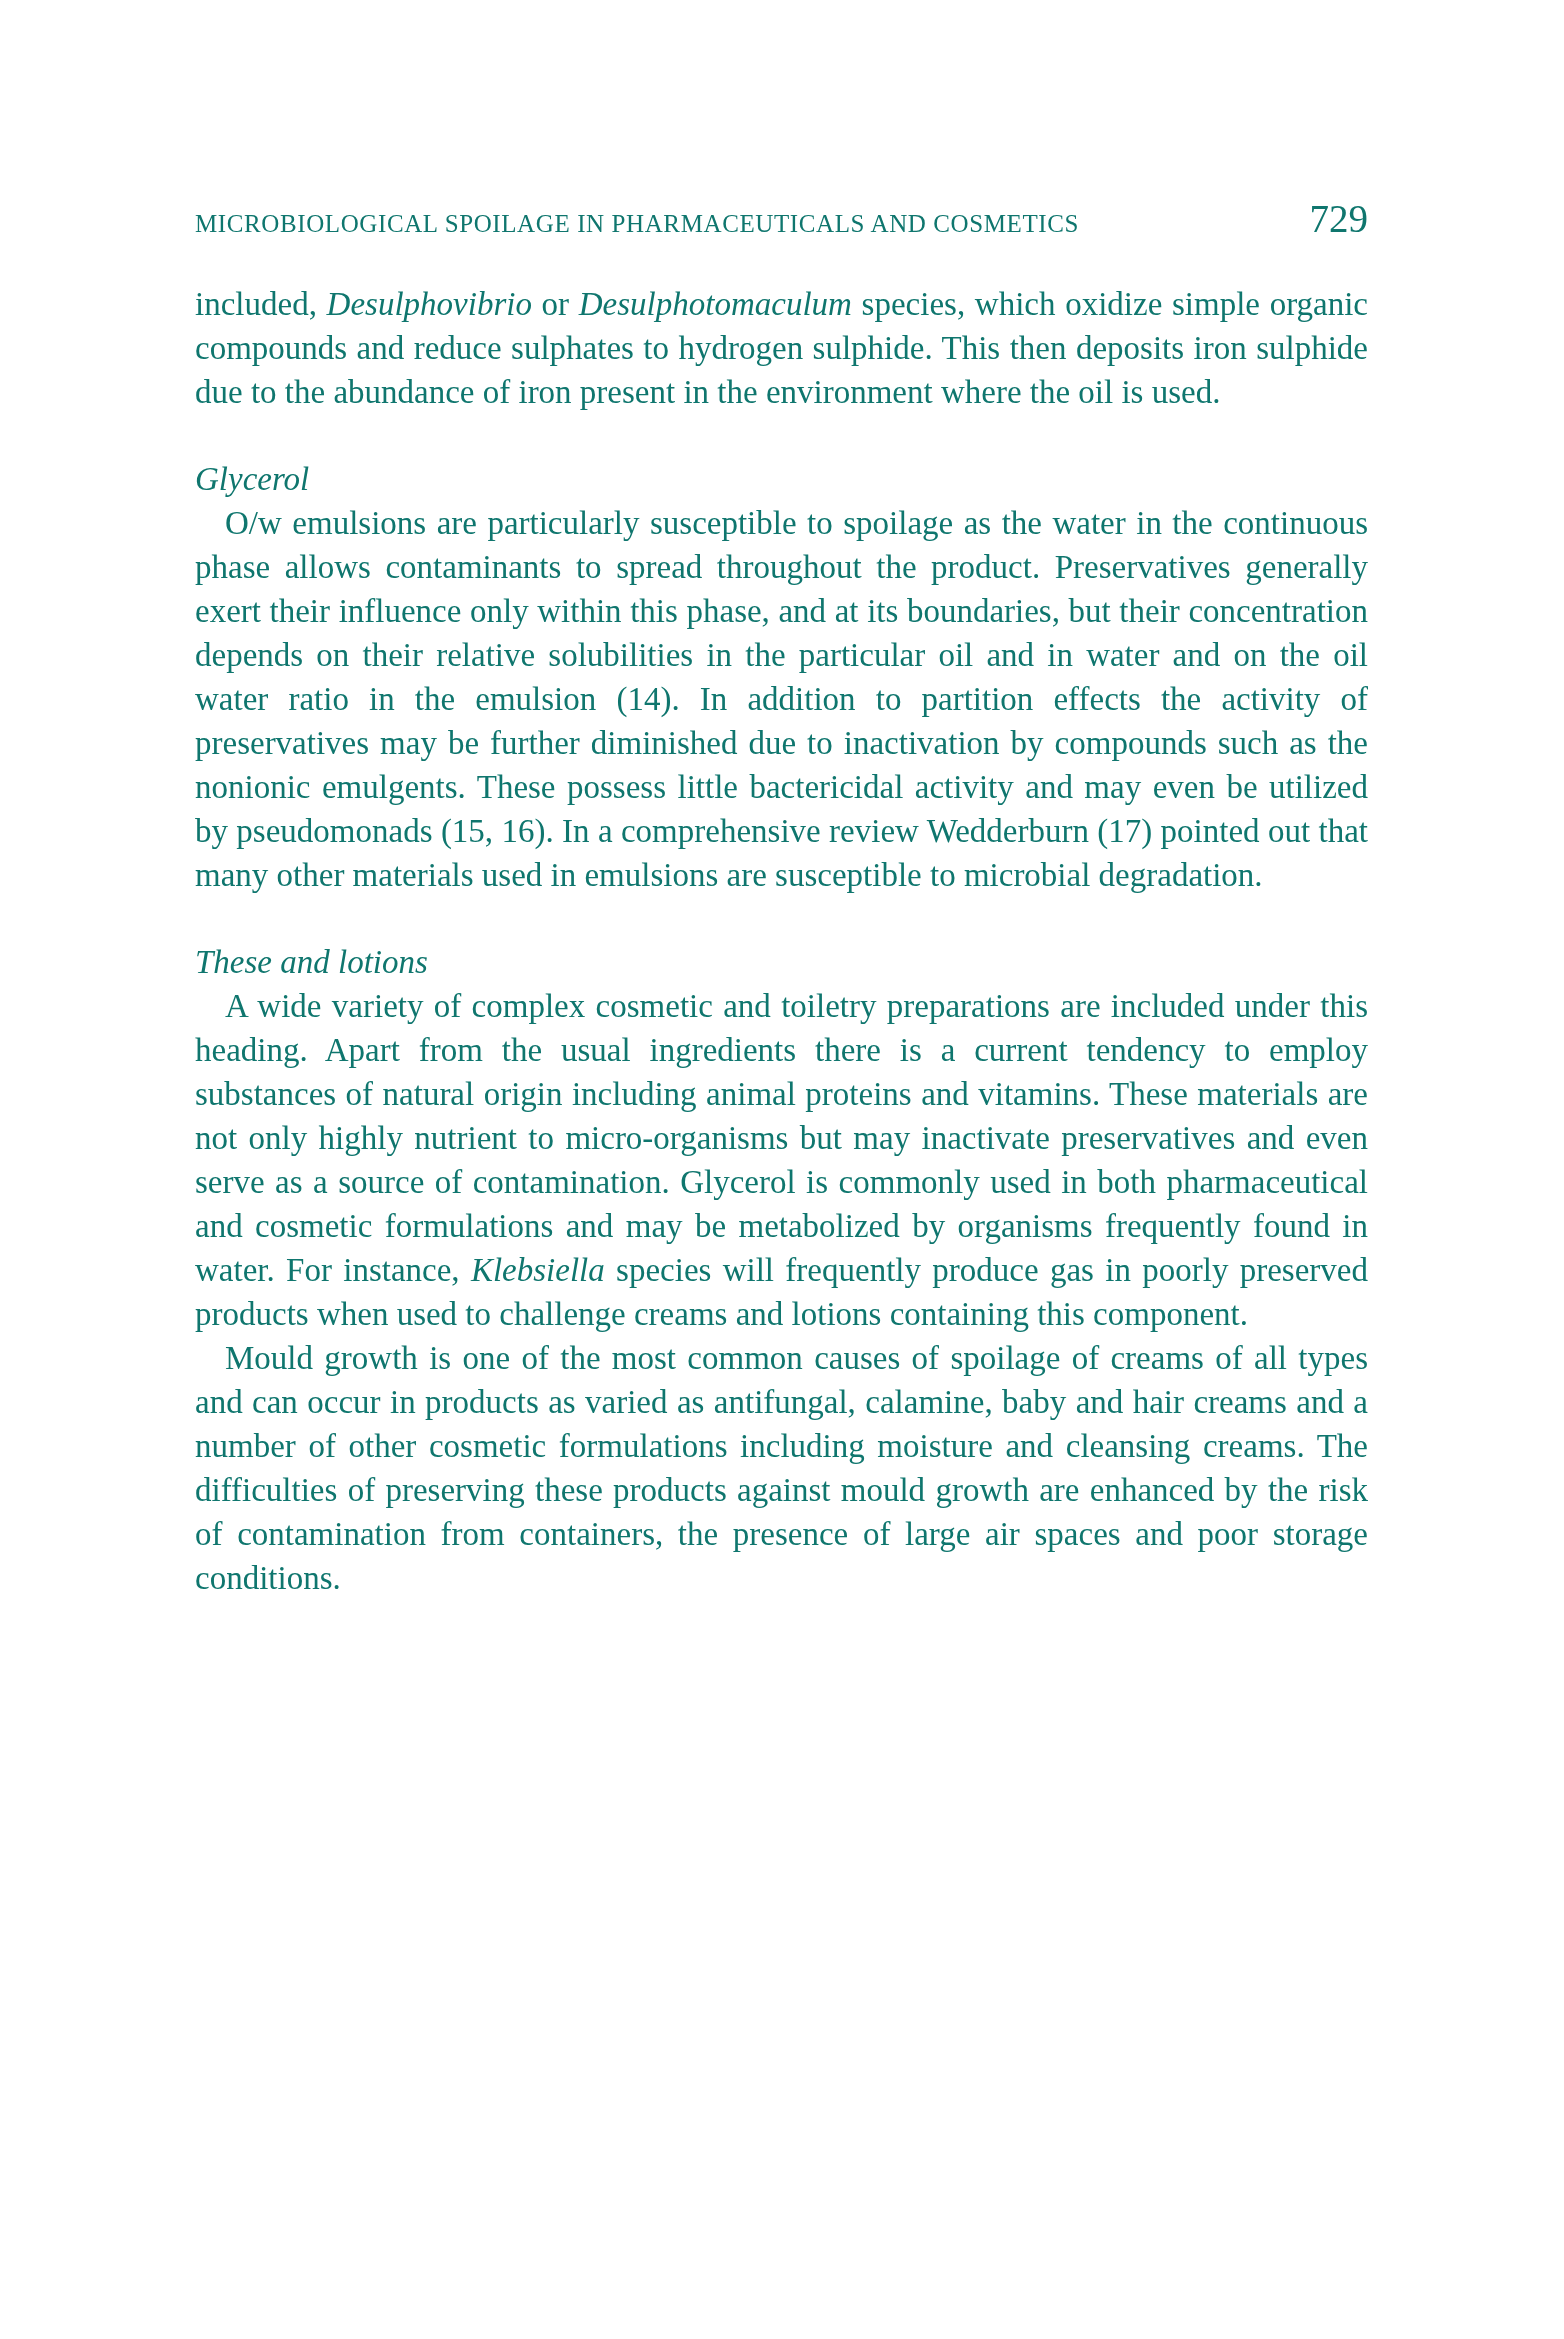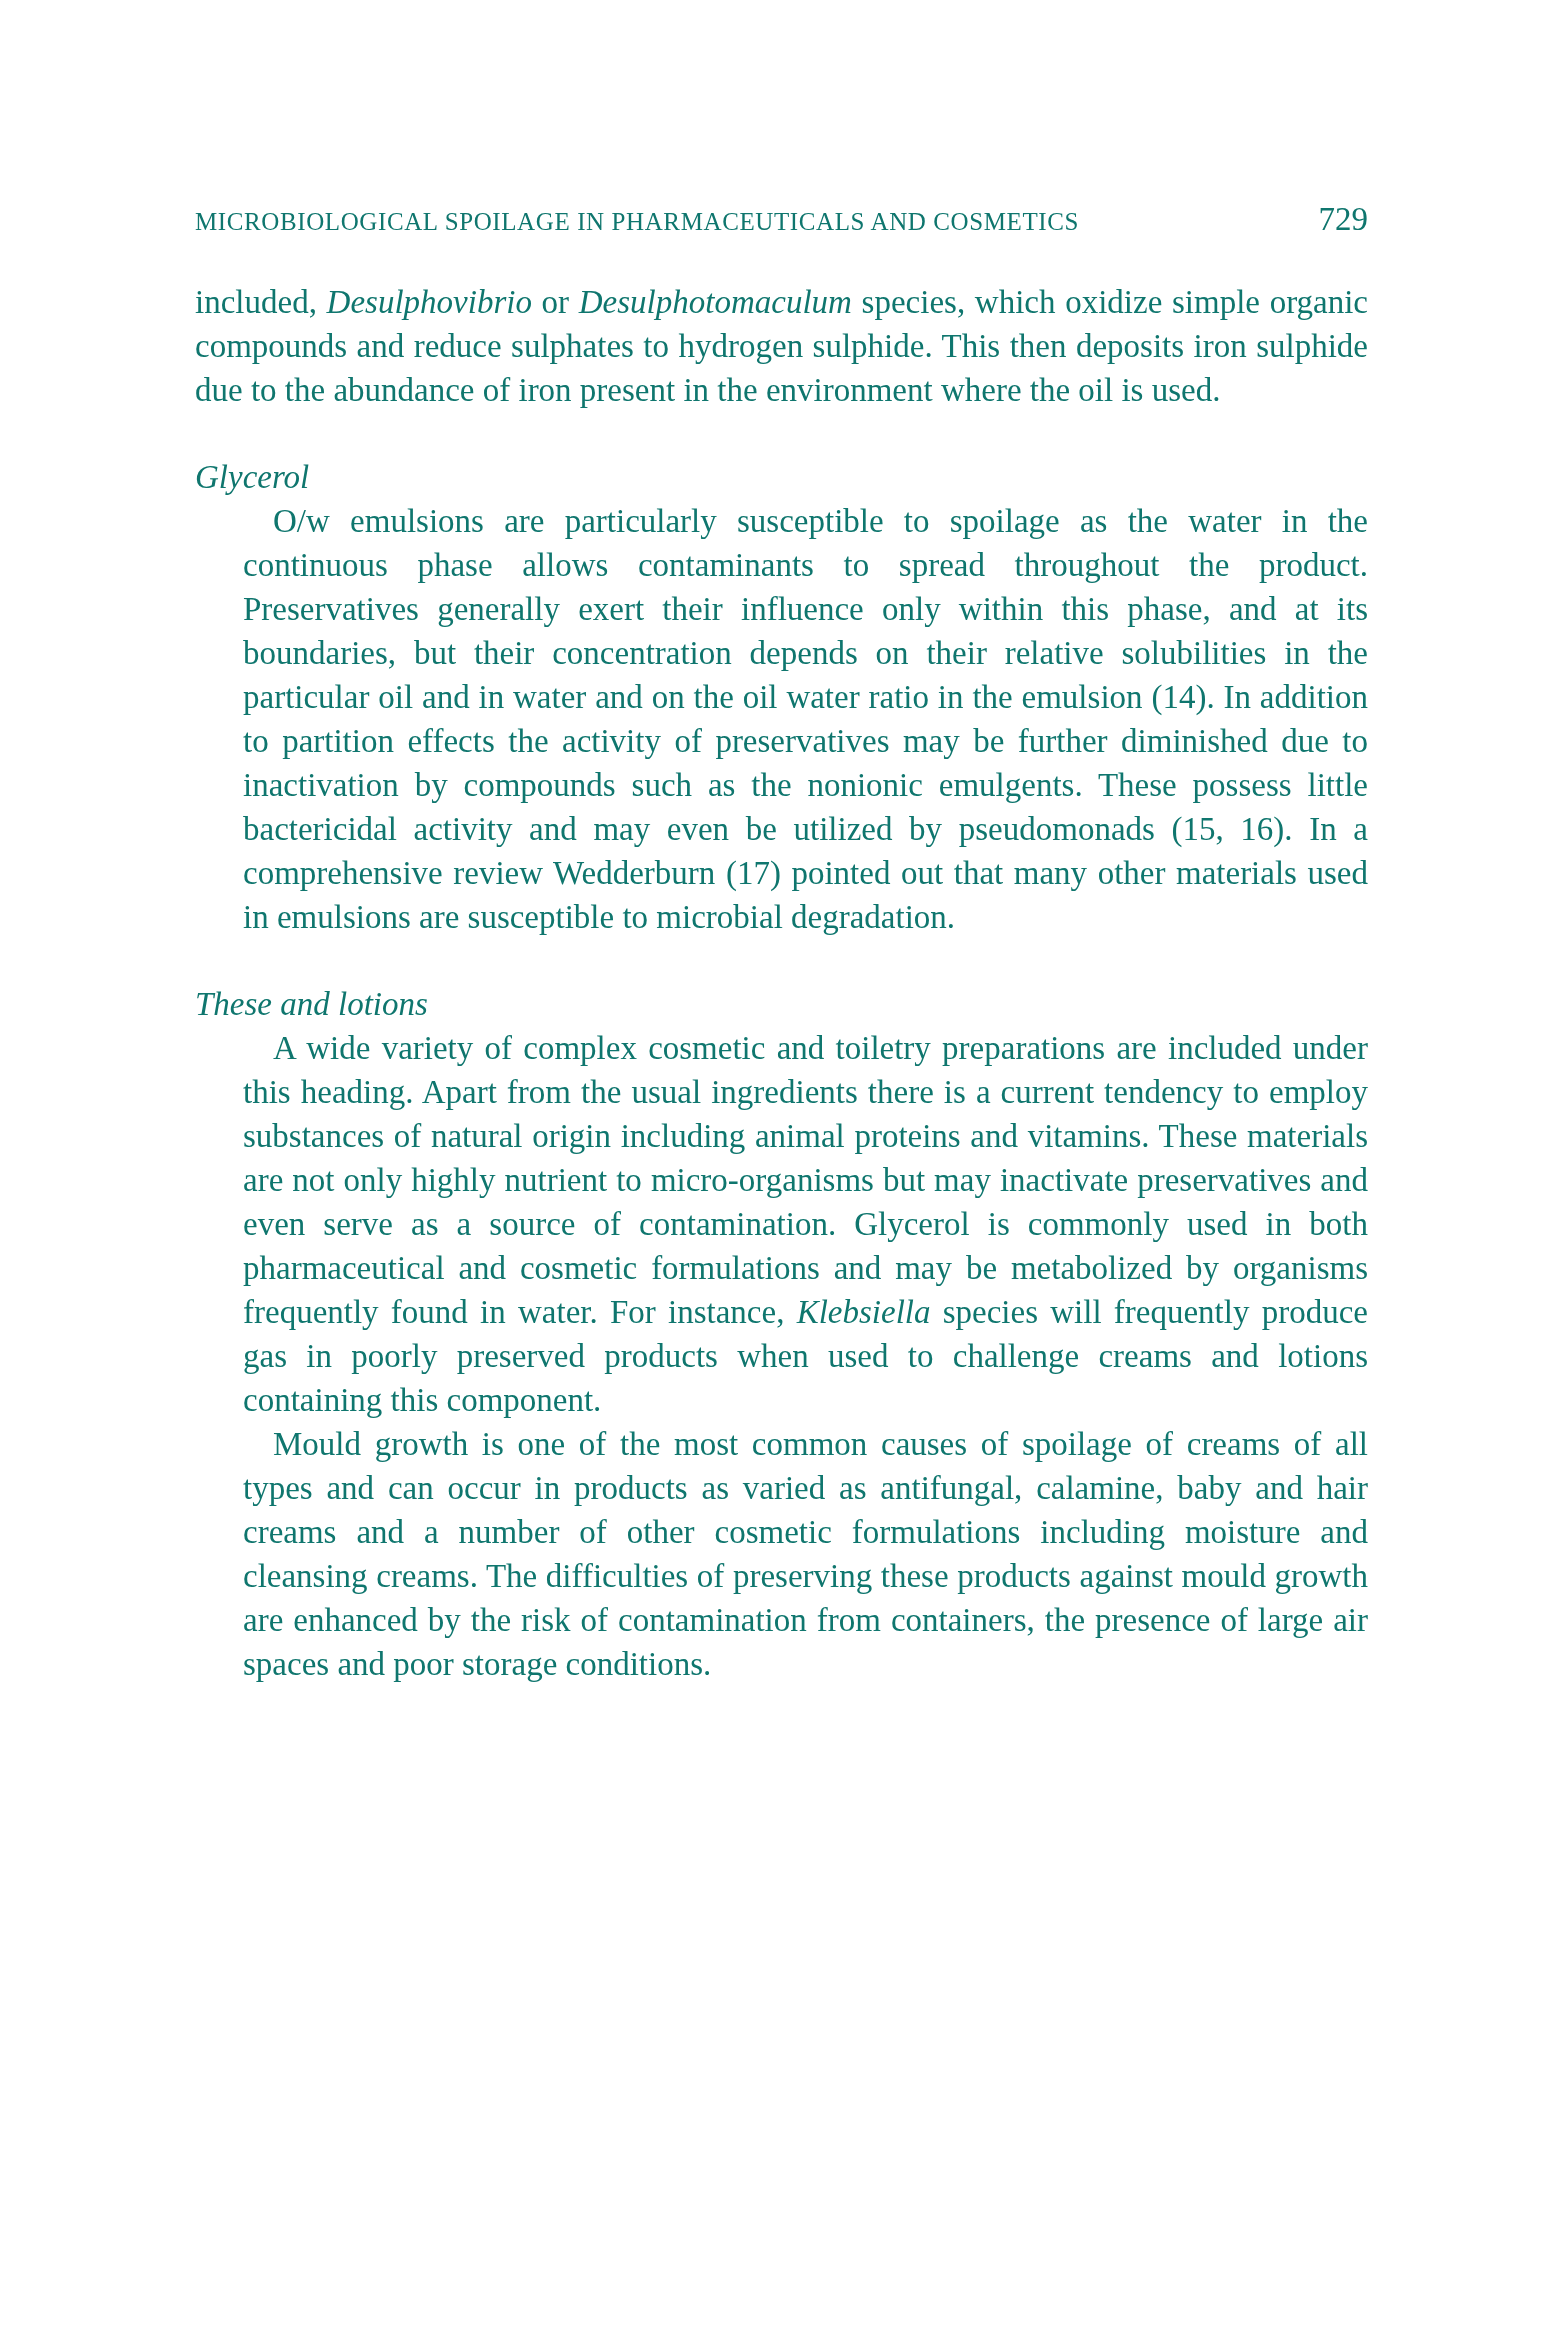--- a/index.html
+++ b/index.html
@@ -1,23 +1,23 @@
 <!DOCTYPE html>
 <html style="font-size:15px"><head>
 <meta charset="utf-8">
 <style>
   html, body { margin: 0; padding: 0; background: #ffffff; }
   body { width: 1565px; height: 2339px; position: relative; overflow: hidden; }
   .page { position: absolute; left: 195px; top: 197px; width: 1173px; color: #0f766e;
     font-family: "Liberation Serif", "DejaVu Serif", serif; font-size: 33px; line-height: 44px; }
   .running-head { display: flex; justify-content: space-between; align-items: baseline;
     font-size: 25px; letter-spacing: 0.6px; margin-bottom: 36px; }
-  .running-head .folio { font-size: 33px; letter-spacing: 0; }
+  .running-head .folio { font-size: 39px; letter-spacing: 0; }
   p { margin: 0; text-align: justify; }
-  p.indent { text-indent: 30px; margin-left: 48px; }
+  p.indent { text-indent: 30px; }
   .section-head { font-style: italic; margin-top: 43px; }
   em { font-style: italic; }
 </style>
 </head>
 <body>
 
 <div class="page">
   <div class="running-head">
     <span>MICROBIOLOGICAL SPOILAGE IN PHARMACEUTICALS AND COSMETICS</span>
     <span class="folio">729</span>

